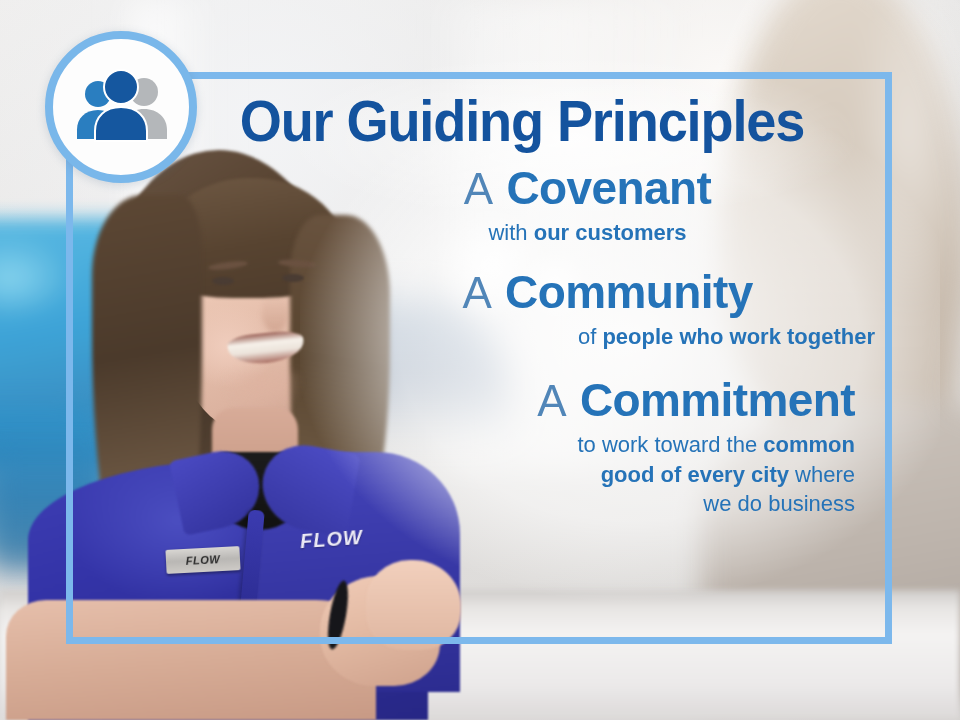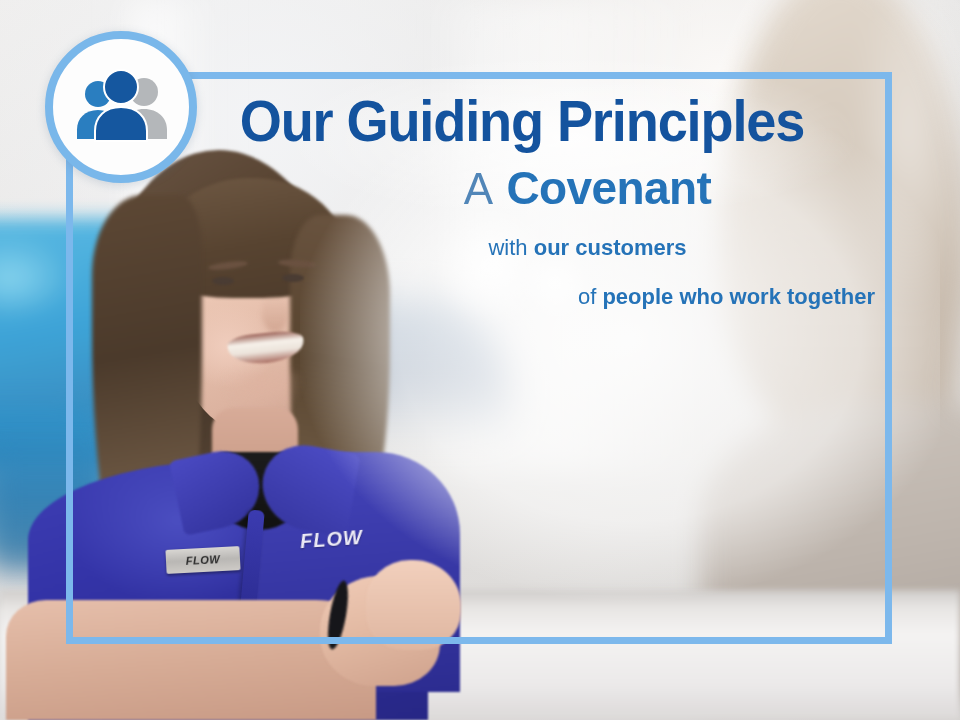--- a/index.html
+++ b/index.html
@@ -432,21 +432,21 @@
     font-weight: 700;
     color: #2573b8;
     letter-spacing: -0.6px;
   }
   .p-sub {
     font-family: "Liberation Sans", sans-serif;
     font-size: 22px;
     line-height: 1.35;
     color: #2573b8;
     font-weight: 400;
-    margin-top: 18px;
+    margin-top: 3px;
   }
   .p-sub b { font-weight: 700; }
 
   
   .p1 { text-align: center; }
   .p1 .p-head { text-align: center; }
   .p1 .p-sub  { text-align: center; }
 
   .p2 { text-align: center; margin-top: 20px; }
   .p2 .p-head { text-align: center; padding-left: 40px; }
@@ -540,19 +540,30 @@
 
     <div class="principle p1">
       <div class="p-head">
         <span class="art">A</span>
         <span class="word">Covenant</span>
       </div>
       <div class="p-sub"><span>with </span><b>our customers</b></div>
     </div>
 
     <div class="principle p2">
+      <div class="p-head">
+        <span class="art">A</span>
+        <span class="word">Community</span>
+      </div>
       <div class="p-sub"><span>of </span><b>people who work together</b><br></div>
     </div>
 
+    <div class="principle p3">
+      <div class="p-head">
+        <span class="art">A</span>
+        <span class="word">Commitment</span>
+      </div>
+      <div class="p-sub"><span>to work toward the </span><b>common</b><br><b>good of every city</b><span> where</span><br><span>we do business</span></div>
+    </div>
 
   </div>
 
 </div>
 
 </body></html>

